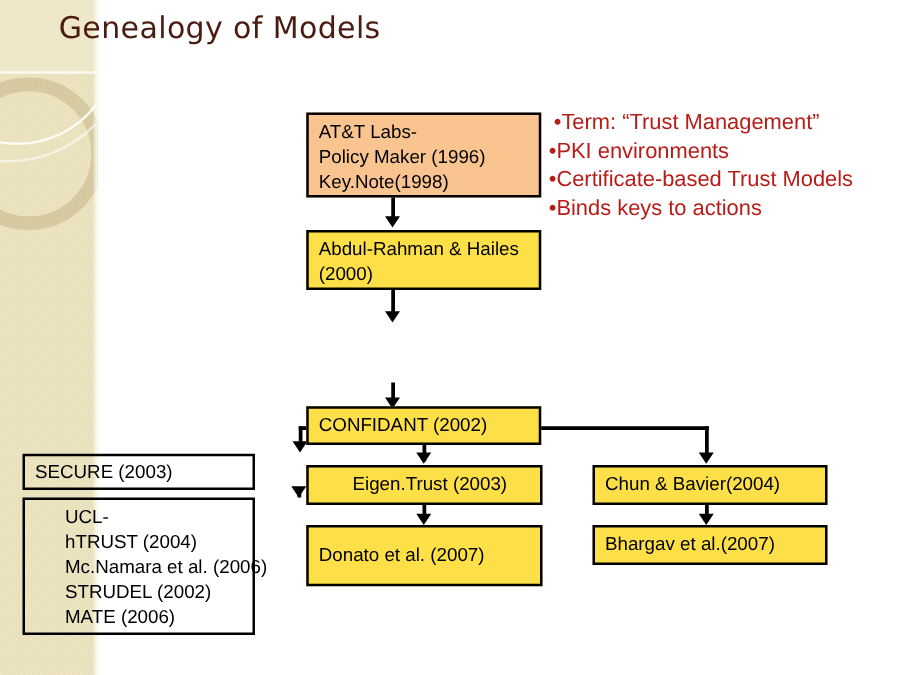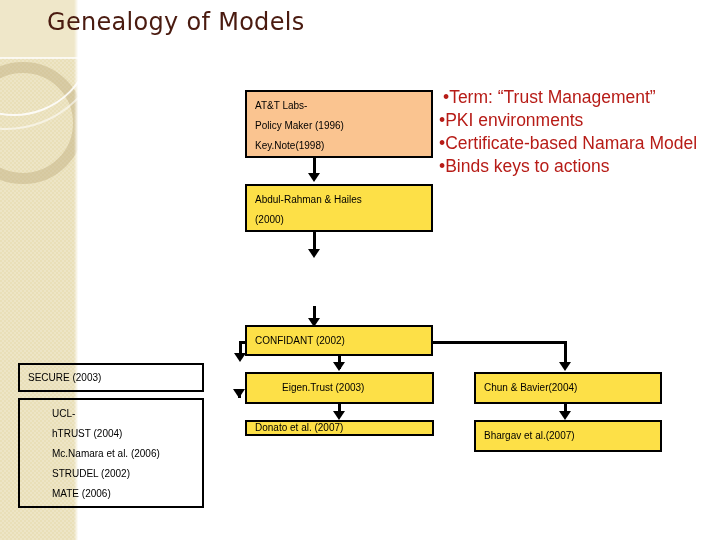--- a/index.html
+++ b/index.html
@@ -108,21 +108,21 @@
     letter-spacing: .3px;
     white-space: nowrap;
   }
 
   
   .node {
     position: absolute;
     box-sizing: border-box;
     border: 2px solid #000000;
     font-family: "Liberation Sans", sans-serif;
-    font-size: 10px;
+    font-size: 15px;
     color: #000000;
     line-height: 20px;
     padding: 4px 7px 4px 8px;
     background: transparent;
   }
   .node.filled {
     background: #fac490;
   }
   .node.white {
     background: #fde047;
@@ -240,32 +240,32 @@
     <span class="line">hTRUST (2004)</span>
     <span class="line">Mc.Namara et al. (2006)</span>
     <span class="line">STRUDEL (2002)</span>
     <span class="line">MATE (2006)</span>
   </div>
 
   <div class="node white center" style="left:245px; top:372px; width:189px; height:32px;padding-left:35px;">
     <span class="line">Eigen.Trust (2003)</span>
   </div>
 
-  <div class="node white center" style="left:245px; top:420px; width:189px; height:16px;">
+  <div class="node white center" style="left:245px; top:420px; width:189px; height:49px;">
     <span class="line">Donato et al. (2007)</span>
   </div>
 
   <div class="node white center" style="left:474px; top:372px; width:188px; height:32px;align-items:flex-end;">
     <span class="line">Chun &amp; Bavier(2004)</span>
   </div>
 
   <div class="node white center" style="left:474px; top:420px; width:188px; height:32px;">
     <span class="line">Bhargav et al.(2007)</span>
   </div>
 
   <div class="bullets">
     <span class="b">•Term: “Trust Management”</span>
     <span class="b">•PKI environments</span>
-    <span class="b">•Certificate-based Namara Model</span>
+    <span class="b">•Certificate-based Trust Models</span>
     <span class="b">•Binds keys to actions</span>
   </div>
 
 </div>
 
 </body></html>

